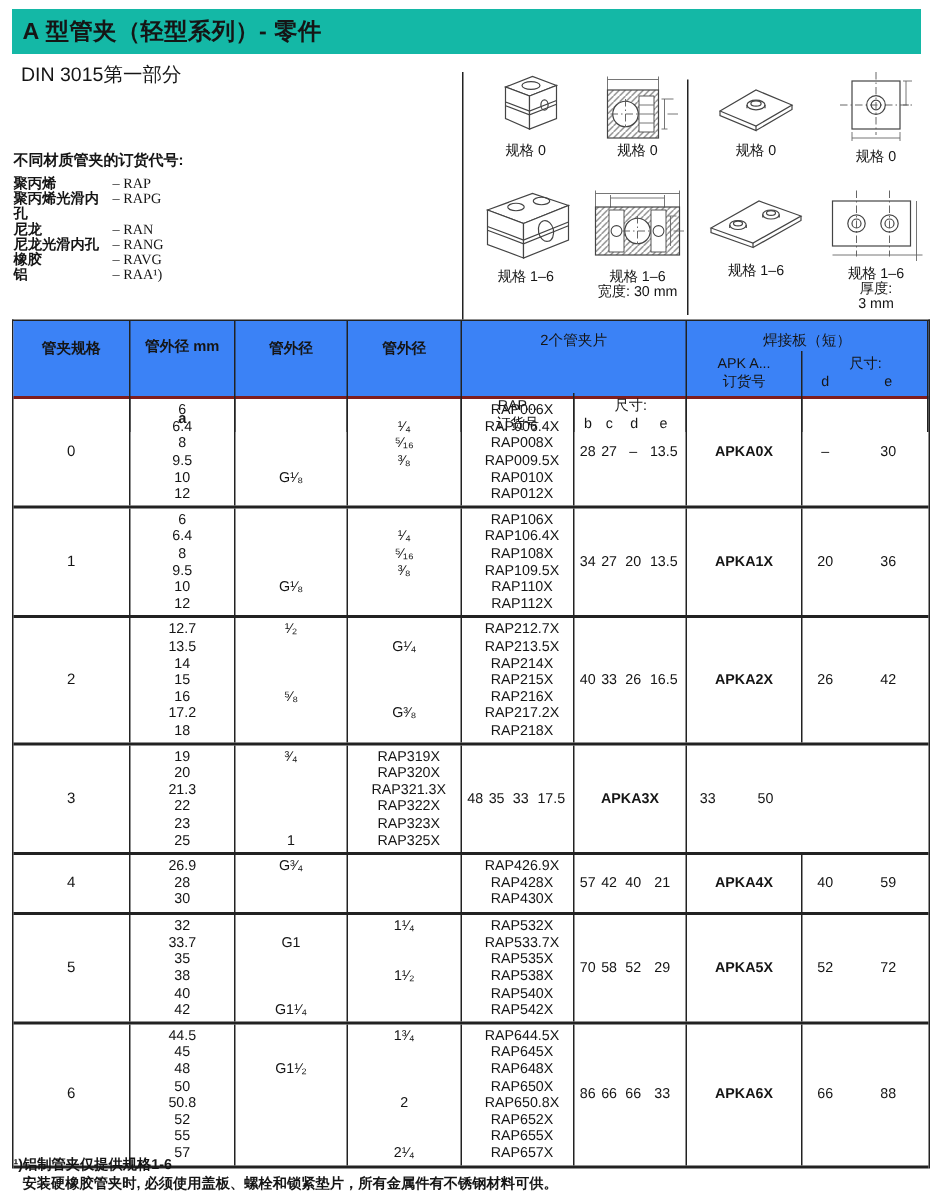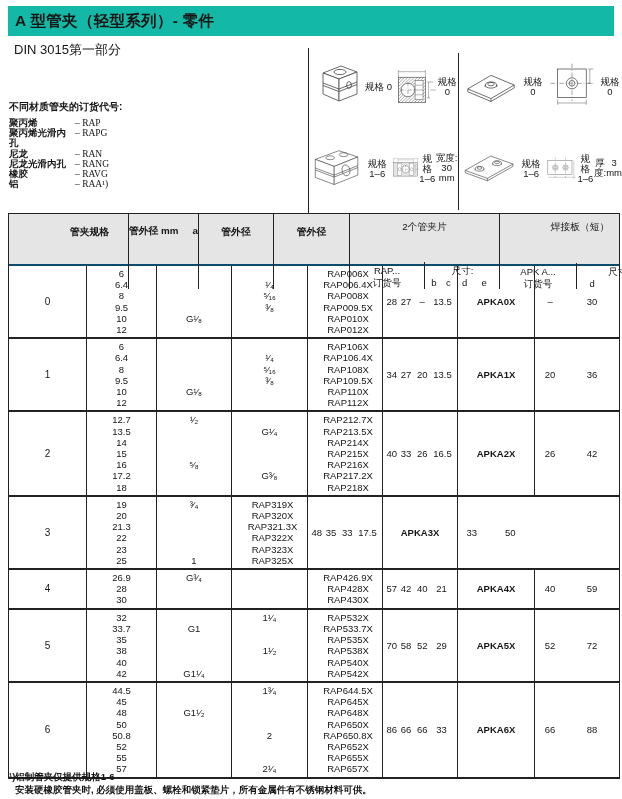--- a/index.html
+++ b/index.html
@@ -17,42 +17,42 @@
   .mat-row{display:flex;line-height:10.2px;font-family:Liberation Serif, serif;}
   .mat-name{width:66px;font-weight:bold;}
   .mat-code{font-weight:normal;}
   
   .vline-a{position:absolute;left:308px;top:48px;width:1px;height:165px;background:#222;}
   .vline-b{position:absolute;left:458px;top:53px;width:1px;height:157px;background:#222;}
   .drawings{position:absolute;left:309px;top:48px;width:313px;}
   .drow{display:flex;}
   .drow1{height:76px;}
   .drow2{height:88px;}
-  .dcell{display:flex;flex-direction:row;align-items:center;justify-content:flex-start;}
+  .dcell{display:flex;flex-direction:column;align-items:center;justify-content:flex-start;}
   .dA{width:83px;} .dB{width:66px;} .dC{width:84px;margin-left:4px;} .dD{width:76px;}
   .dcap{font-size:9.5px;line-height:10px;text-align:center;margin-top:2px;}
   .dnote{font-size:9.5px;line-height:10px;text-align:center;}
   svg{display:block;}
   .ln{stroke:#444;stroke-width:.8;fill:none;}
   .face{stroke:#444;stroke-width:.8;fill:#fff;}
   .dash{stroke:#555;stroke-width:.6;fill:none;stroke-dasharray:5 2 1 2;}
   .dim{stroke:#666;stroke-width:.6;fill:none;}
   
   .table{position:absolute;left:8px;top:213px;width:610px;border:1px solid #222;border-bottom:none;font-size:9.5px;}
   .grid8{display:grid;grid-template-columns:78px 70px 75px 76px 75px 75px 77px 84px;}
-  .thead{background:#e5e5e5;border-bottom:2px solid #0c4a6e;height:50px;padding-left:42px;}
+  .thead{background:#3b82f6;border-bottom:2px solid #7f1d1d;height:50px;}
   .th{border-right:1px solid #222;text-align:center;font-weight:bold;font-size:9.8px;}
   .th.last,.cell.last{border-right:none;}
   .th-plain{padding-top:12px;}
-  .th-two{display:flex;flex-direction:row;justify-content:space-between;padding:11px 0 3px 0;}
+  .th-two{display:flex;flex-direction:column;justify-content:space-between;padding:11px 0 3px 0;}
   .th-group{border-right:1px solid #222;display:flex;flex-direction:column;grid-column:span 2;font-weight:normal;}
   .gh{height:20px;display:flex;align-items:flex-end;justify-content:center;font-size:9.8px;}
   .gsub{flex:1;display:grid;}
   .gsub1{grid-template-columns:75px 75px;margin-top:28px;}
-  .gsub2{grid-template-columns:77px 84px;margin-top:29px;}
+  .gsub2{grid-template-columns:77px 84px;}
   .sub-code{border-right:1px solid #222;text-align:center;line-height:11.5px;padding-top:3px;}
   .sub-dims{padding-top:3px;line-height:11.5px;}
   .dims-title{text-align:center;}
   .lgrid{display:grid;grid-template-columns:24% 14% 30% 22% 10%;}
   .lgrid span{text-align:center;white-space:nowrap;}
   .pgrid{display:grid;grid-template-columns:36% 64%;}
   .pgrid span{text-align:center;white-space:nowrap;}
   
   .trow{border-bottom:2px solid #222;}
   .cell{border-right:1px solid #222;padding:2px 0;}

